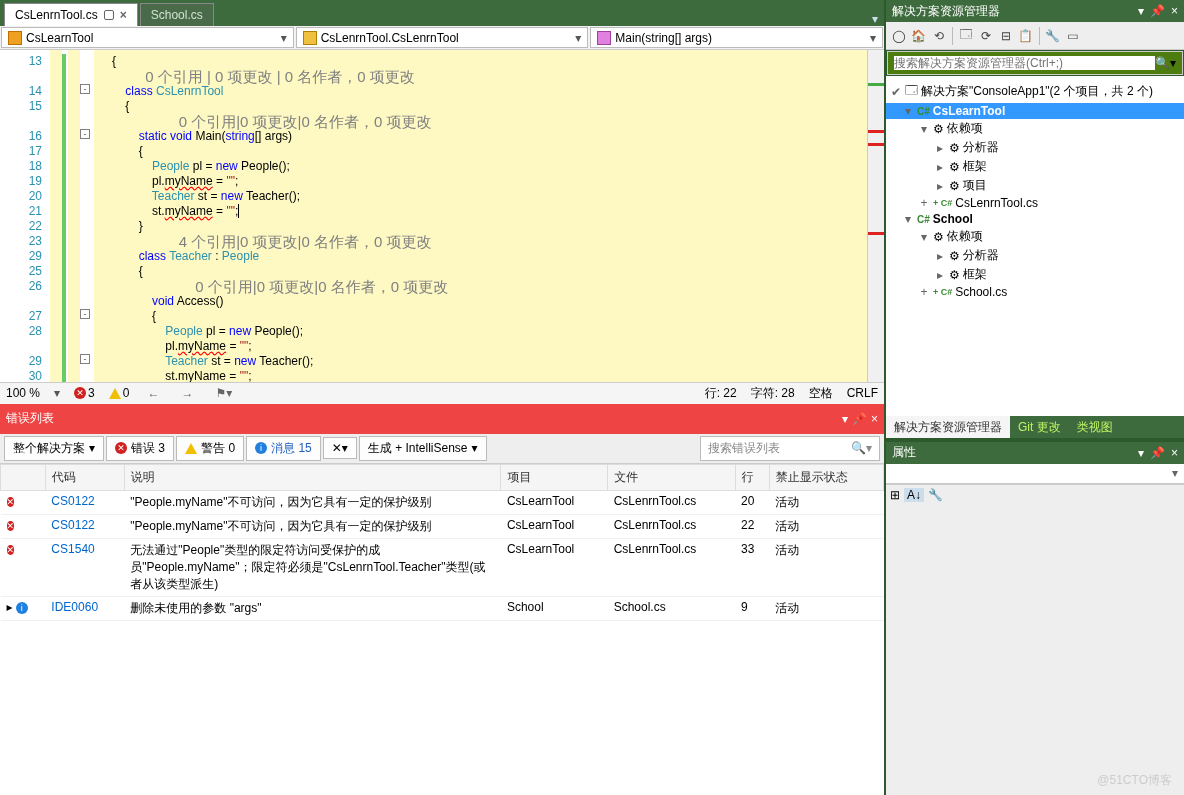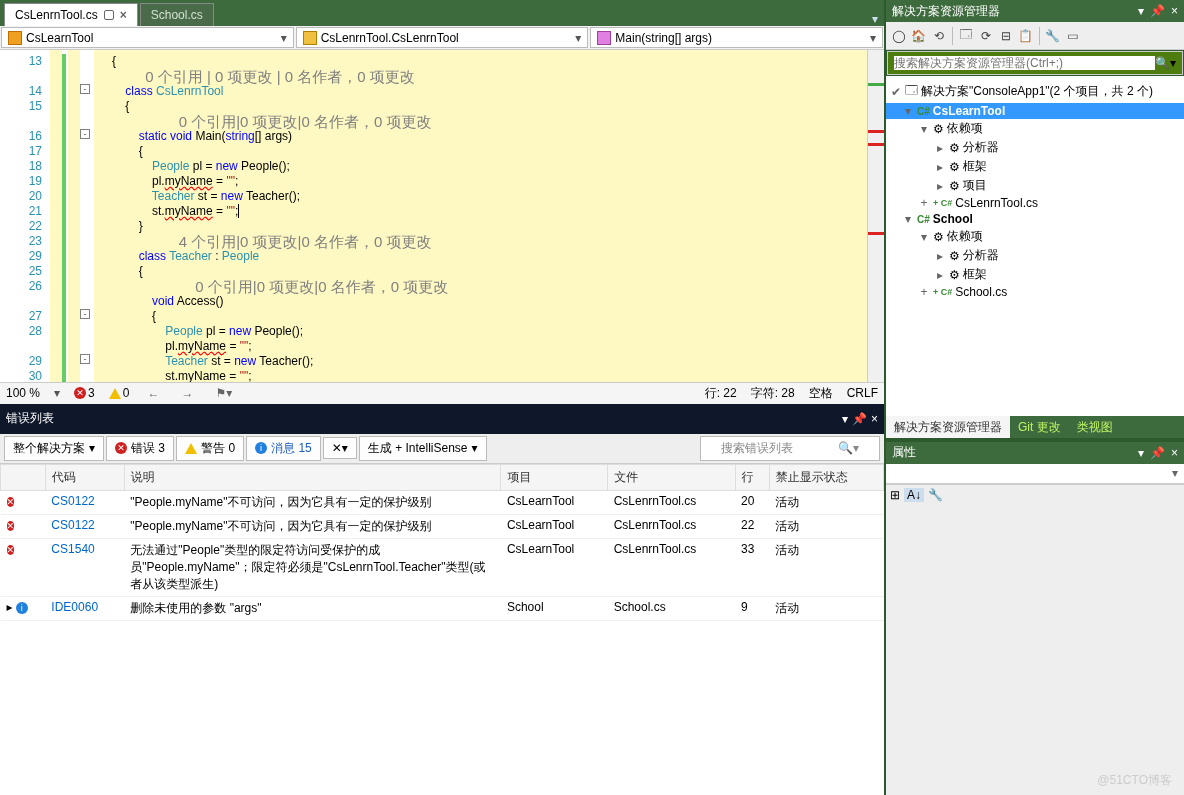--- a/index.html
+++ b/index.html
@@ -43,26 +43,26 @@
 
 
 .editor-status { background:#f5f5f5; height:22px; border-top:1px solid #ccc; display:flex; align-items:center; padding:0 6px; gap:14px; font-size:11px; }
 .editor-status .sep { flex:1; }
 .stat-ico { display:inline-flex; align-items:center; gap:2px; }
 .red-circ { width:12px; height:12px; background:#d02020; border-radius:50%; color:#fff; font-size:9px; text-align:center; line-height:12px; }
 .yel-tri { width:0; height:0; border-left:6px solid transparent; border-right:6px solid transparent; border-bottom:11px solid #f0c000; position:relative; }
 .arrow-btn { padding:0 4px; color:#666; cursor:pointer; }
 
 
-.errlist-hdr { background:#0f172a; color:#fff; height:30px; display:flex; align-items:center; padding:0 6px; }
+.errlist-hdr { background:#ef4444; color:#fff; height:30px; display:flex; align-items:center; padding:0 6px; }
 .errlist-hdr .right { margin-left:auto; display:flex; gap:4px; }
 .errlist-toolbar { background:#eee; height:30px; display:flex; align-items:center; padding:2px 4px; gap:2px; border-bottom:1px solid #ccc; }
 .tbtn { border:1px solid #bbb; padding:3px 8px; background:#fdfdfd; display:flex; align-items:center; gap:4px; cursor:pointer; }
 .tbtn.blue { color:#2060c0; }
-.search-box { margin-left:auto; width:180px; border:1px solid #bbb; padding:3px 20px; background:#fff; color:#888; display:flex; align-items:center; }
+.search-box { margin-left:auto; width:180px; border:1px solid #bbb; padding:3px 7px; background:#fff; color:#888; display:flex; align-items:center; }
 .errgrid { background:#fff; flex:1; overflow:auto; }
 .errgrid table { width:100%; border-collapse:collapse; }
 .errgrid th { text-align:left; padding:4px 6px; background:#f5f5f5; border:1px solid #ddd; font-weight:normal; color:#333; position:sticky; top:0; }
 .errgrid td { padding:3px 6px; border-bottom:1px solid #f0f0f0; vertical-align:top; }
 .blue-info { width:12px; height:12px; background:#2080e0; border-radius:50%; color:#fff; font-size:9px; text-align:center; line-height:12px; display:inline-block; }
 
 
 .panel-hdr { background:#3e6b3e; color:#fff; height:22px; display:flex; align-items:center; padding:0 6px; }
 .panel-hdr .right { margin-left:auto; display:flex; gap:6px; align-items:center; }
 .sol-toolbar { background:#eee; height:28px; display:flex; align-items:center; padding:2px 4px; gap:2px; border-bottom:1px solid #ccc; }

